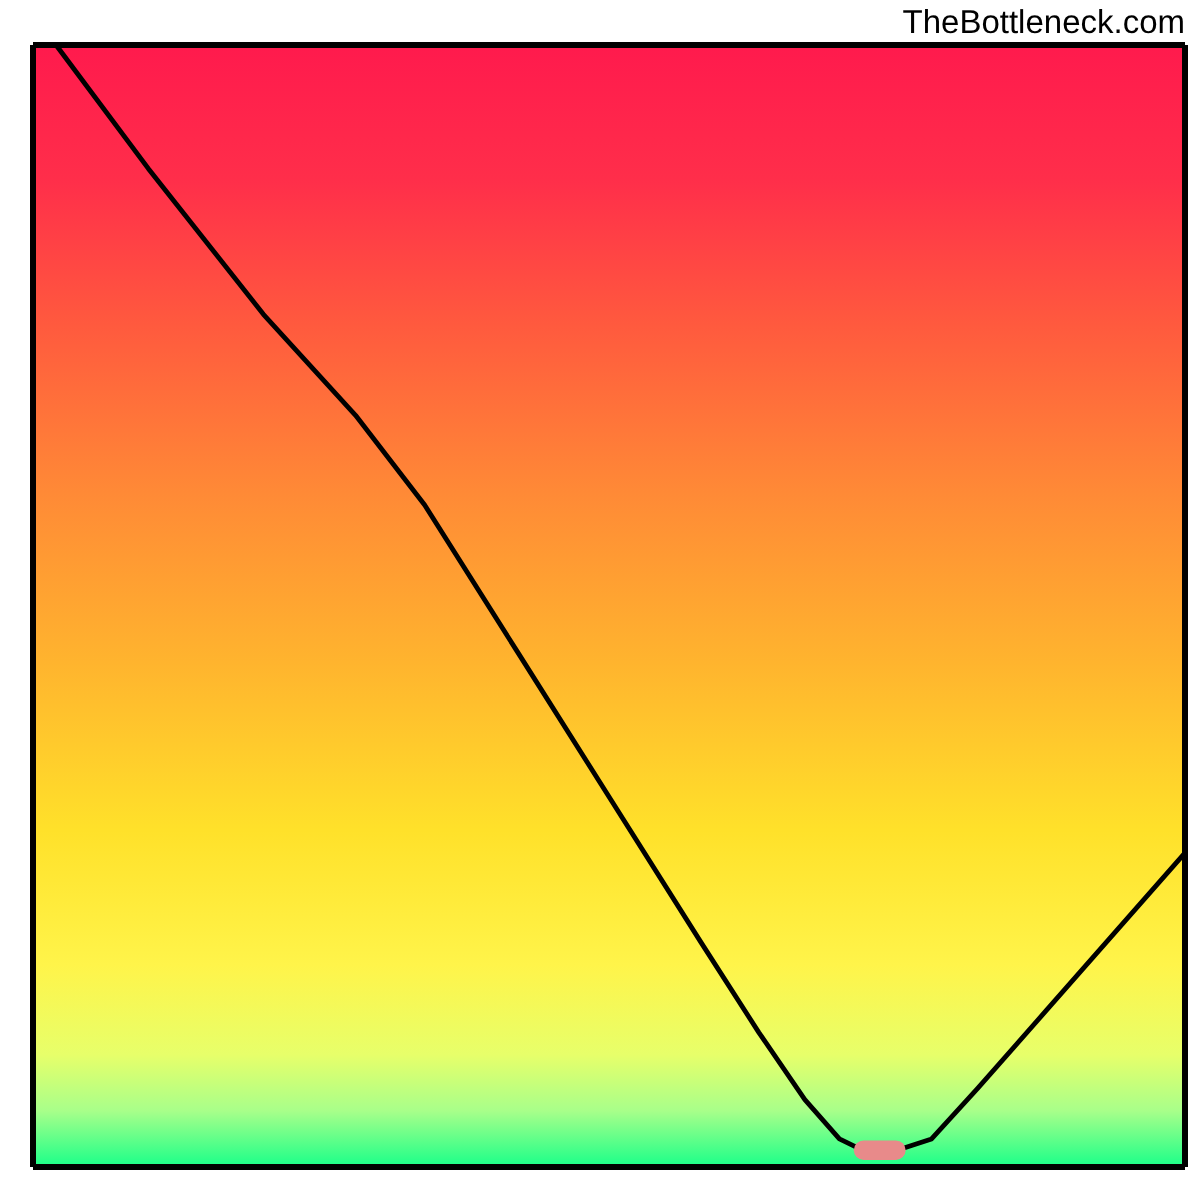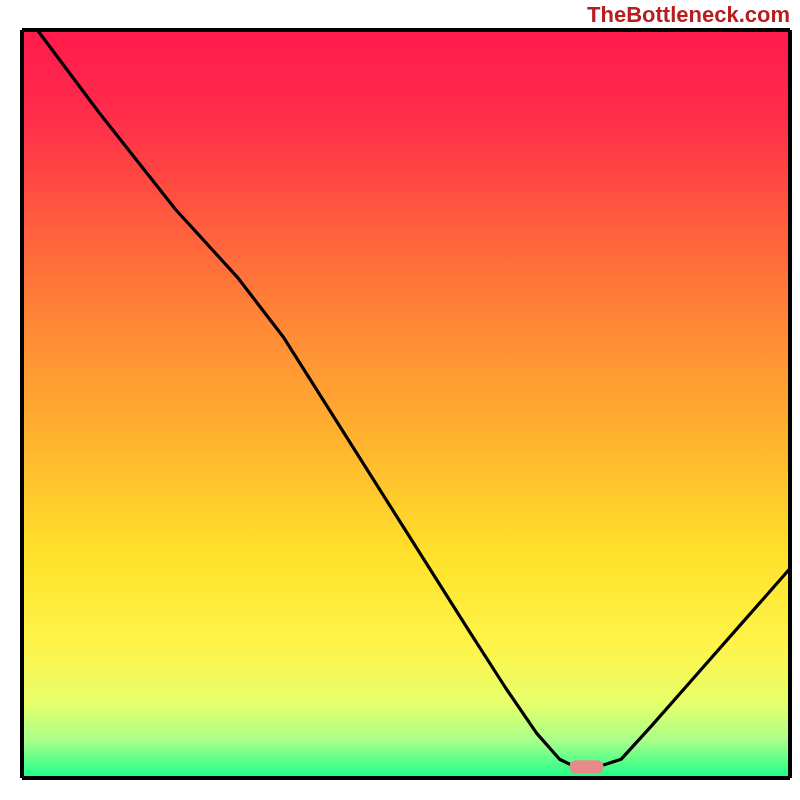--- a/index.html
+++ b/index.html
@@ -13,22 +13,22 @@
   .chart-container {
     position: relative;
     width: 800px;
     height: 800px;
   }
   .watermark {
     position: absolute;
     top: 2px;
     right: 10px;
     font-size: 22px;
-    color: #b91c1c;
-    font-weight: 700;
+    color: #000000;
+    font-weight: 400;
     z-index: 10;
   }
   svg {
     display: block;
   }
 </style>
 </head>
 <body>
 
 <div class="chart-container">

